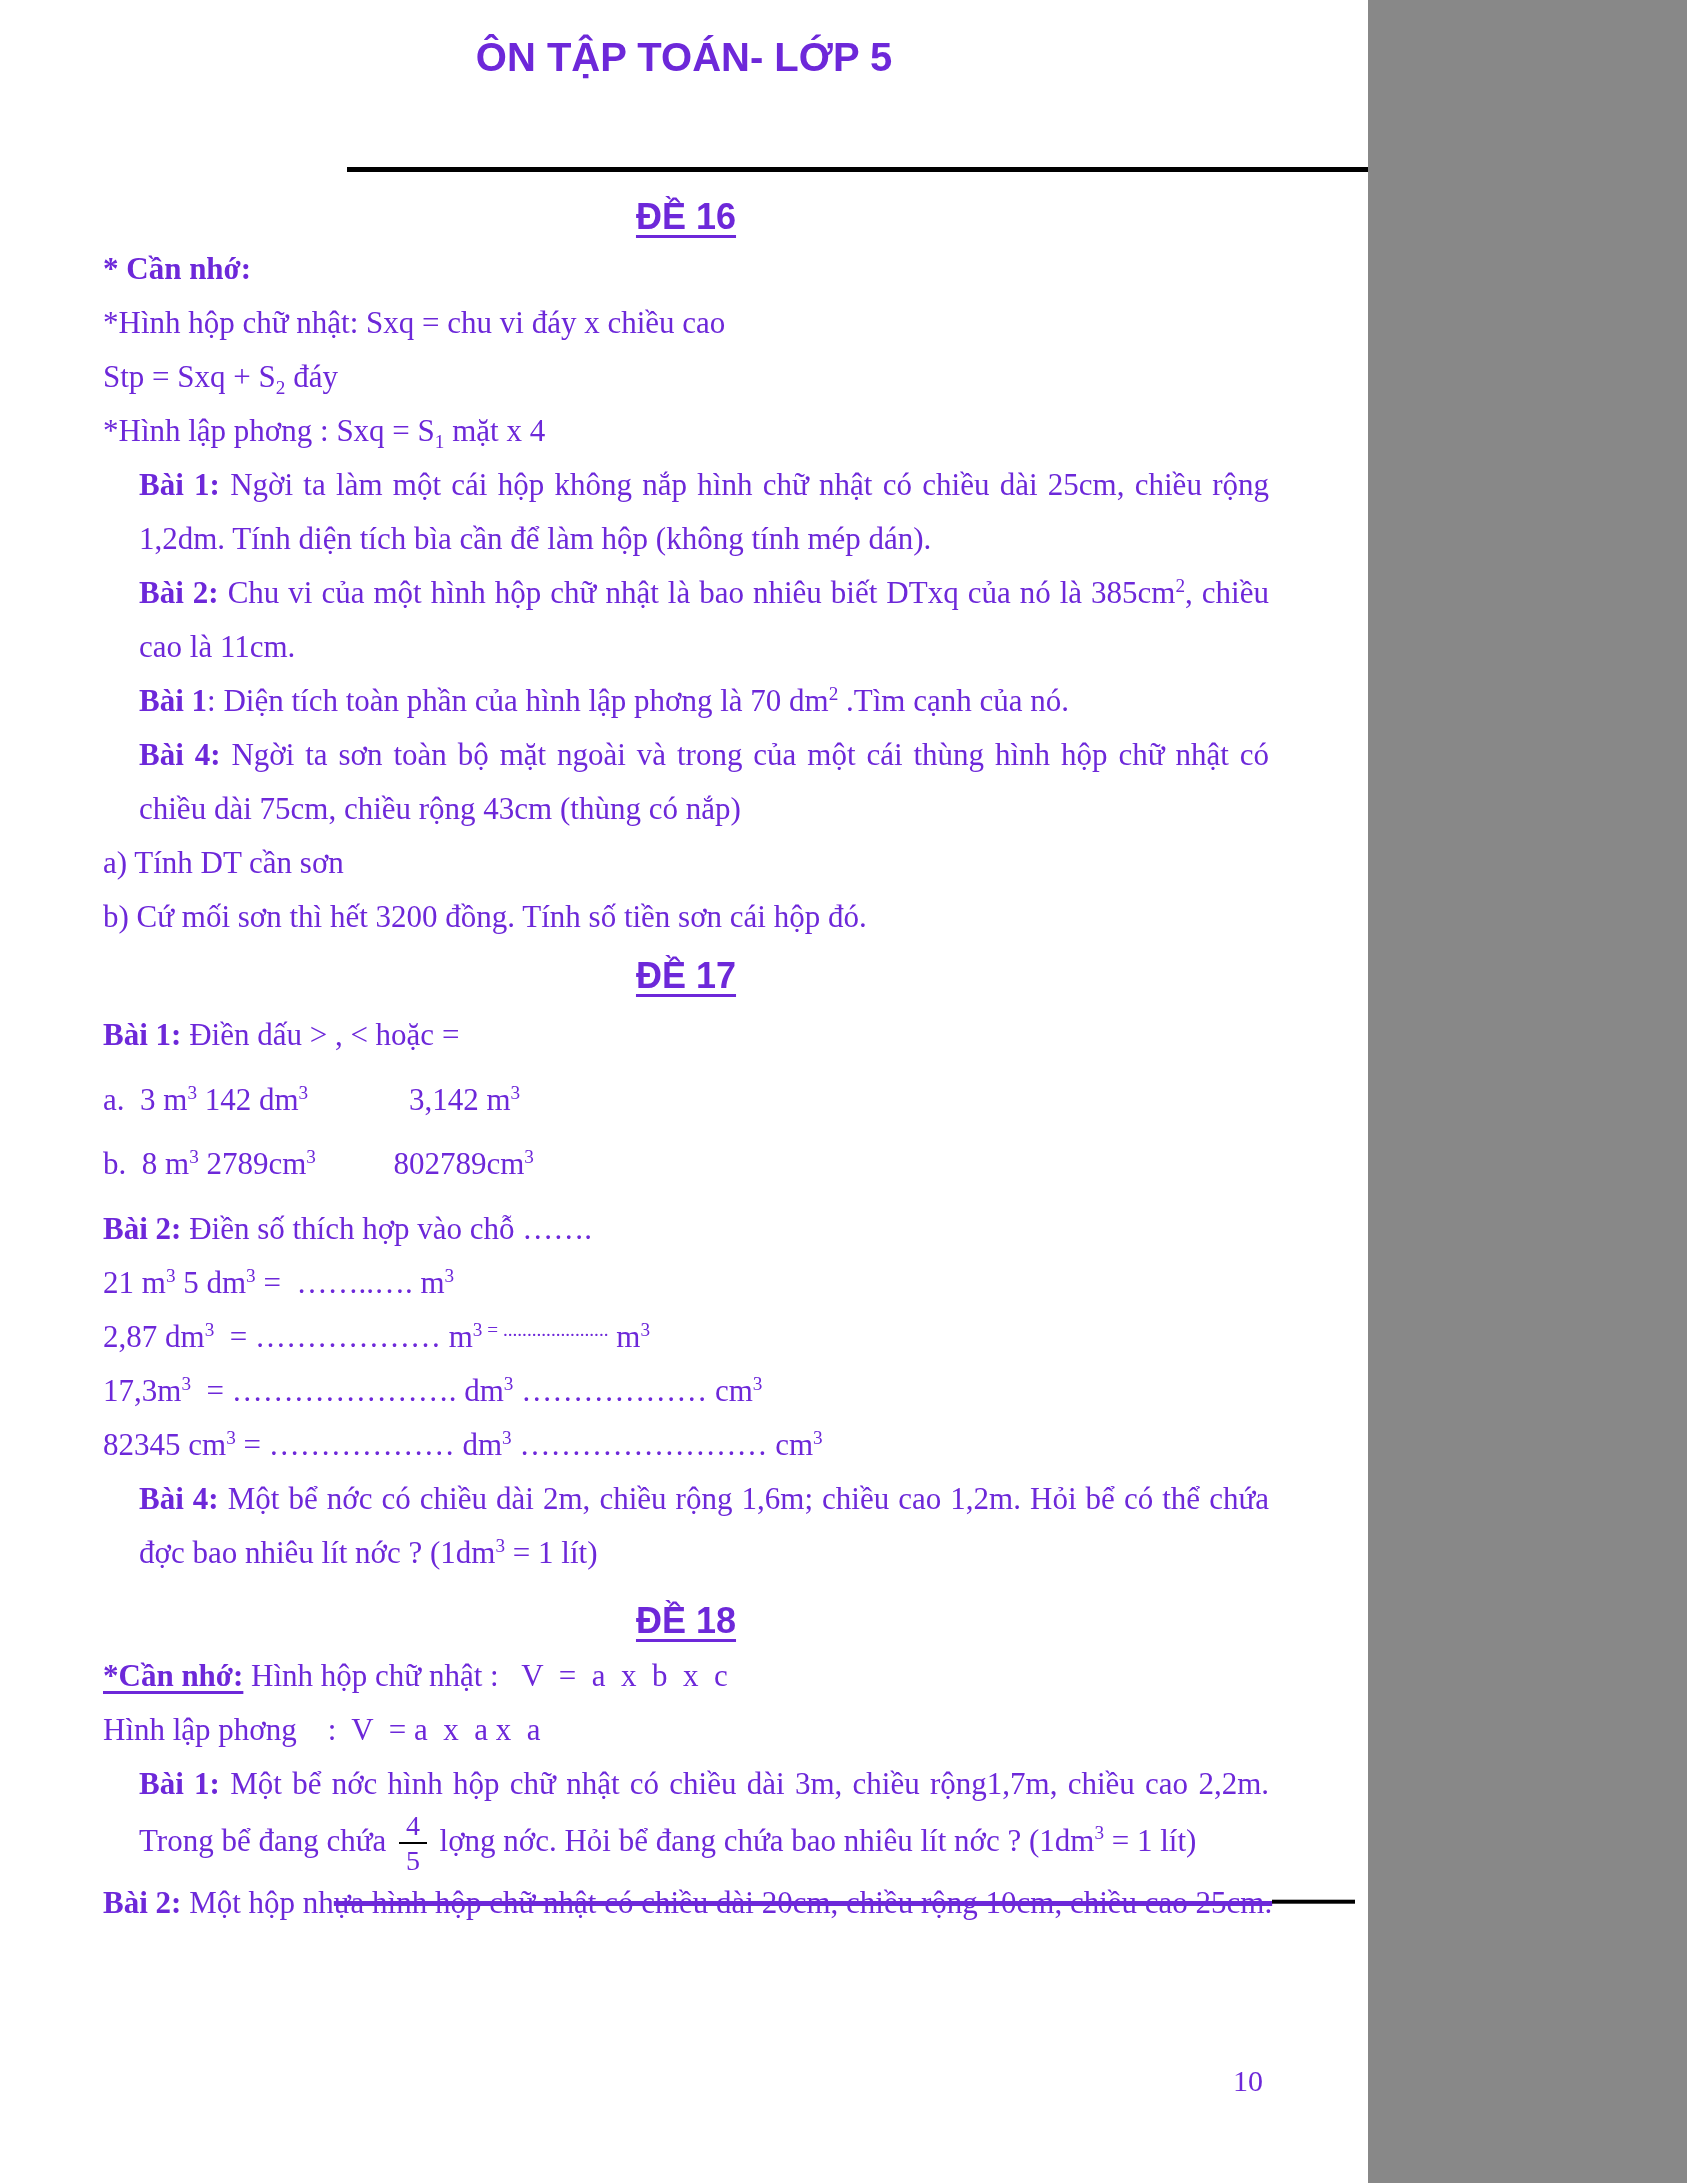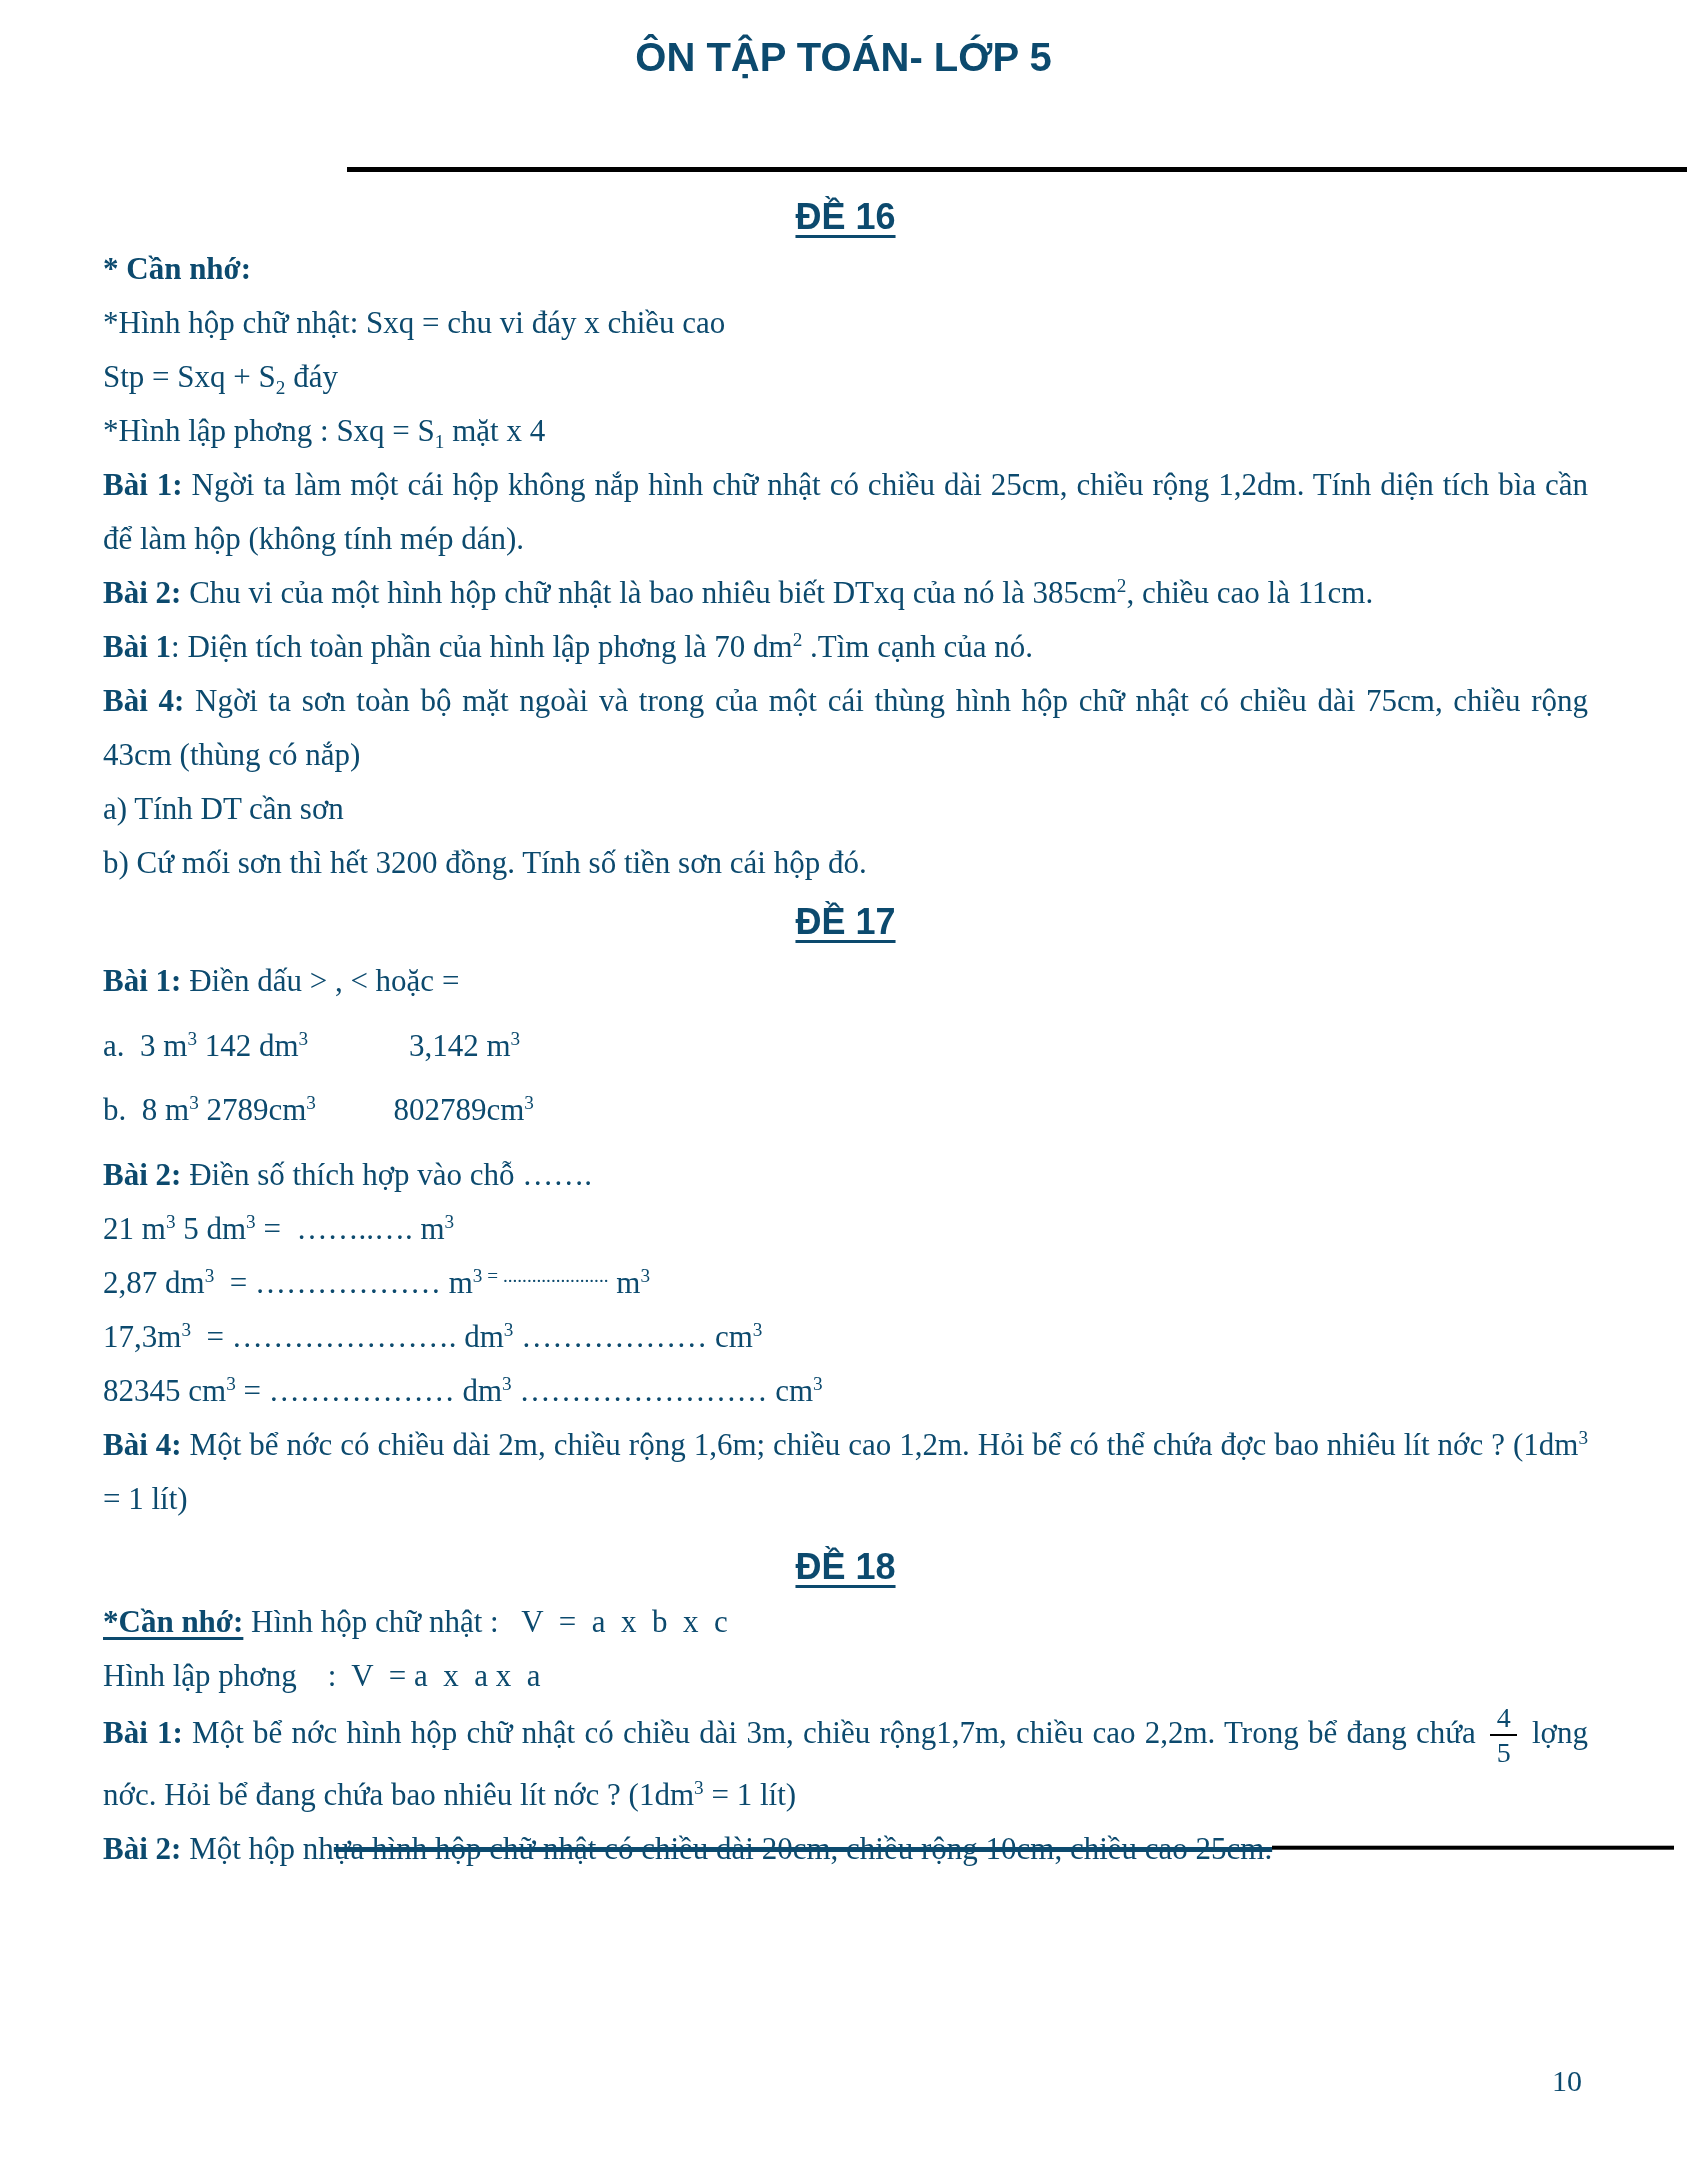--- a/index.html
+++ b/index.html
@@ -1,21 +1,21 @@
 <!DOCTYPE html>
 <html style="font-size:10.6px"><head>
 <meta charset="utf-8">
 <style>
   html,body{margin:0;padding:0;background:#888;}
   .page{
     position:relative;
-    width:1687px;
+    width:1368px;
     height:2183px;
     background:#ffffff;
-    color:#0c4a6e;
+    color:#6d28d9;
     font-family:"Liberation Serif", serif;
     font-size:31px;
     overflow:hidden;
   }
   .content{padding:0 99px 0 103px;}
   .title{
     font-family:"Liberation Sans", sans-serif;
     font-weight:700;
     font-size:40px;
     text-align:center;
@@ -43,20 +43,21 @@
   section.de17 h2{margin-top:13px;margin-bottom:14.6px;}
   section.de18 h2{margin-top:22.5px;margin-bottom:9.3px;}
   .line{
     line-height:54px;
     white-space:pre-wrap;
     min-height:54px;
   }
   .line.justify{
     text-align:justify;
     white-space:normal;
+    margin-left:36px;
   }
   .line.sp{margin-top:10.6px;}
   .b{font-weight:bold;}
   .u{text-decoration:underline;text-decoration-thickness:2.6px;text-underline-offset:4.6px;}
   .sup{font-size:62%;vertical-align:super;line-height:0;}
   .sub{font-size:62%;vertical-align:sub;line-height:0;}
   .strike{}
   .frac{
     display:inline-block;
     text-align:center;

